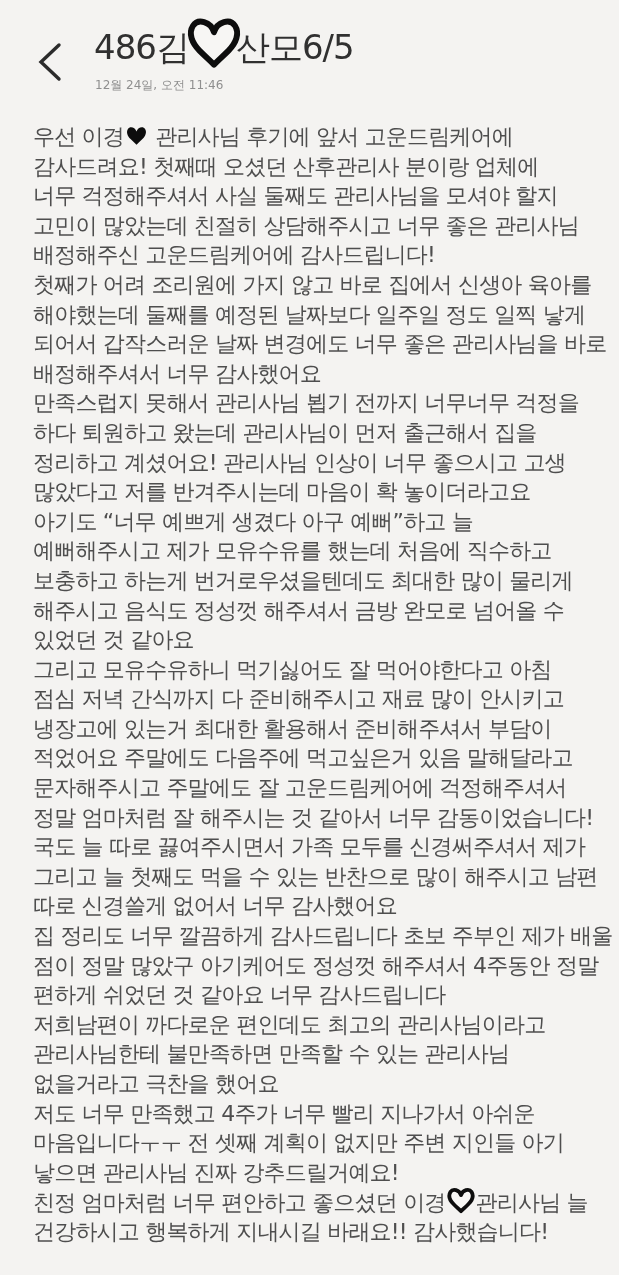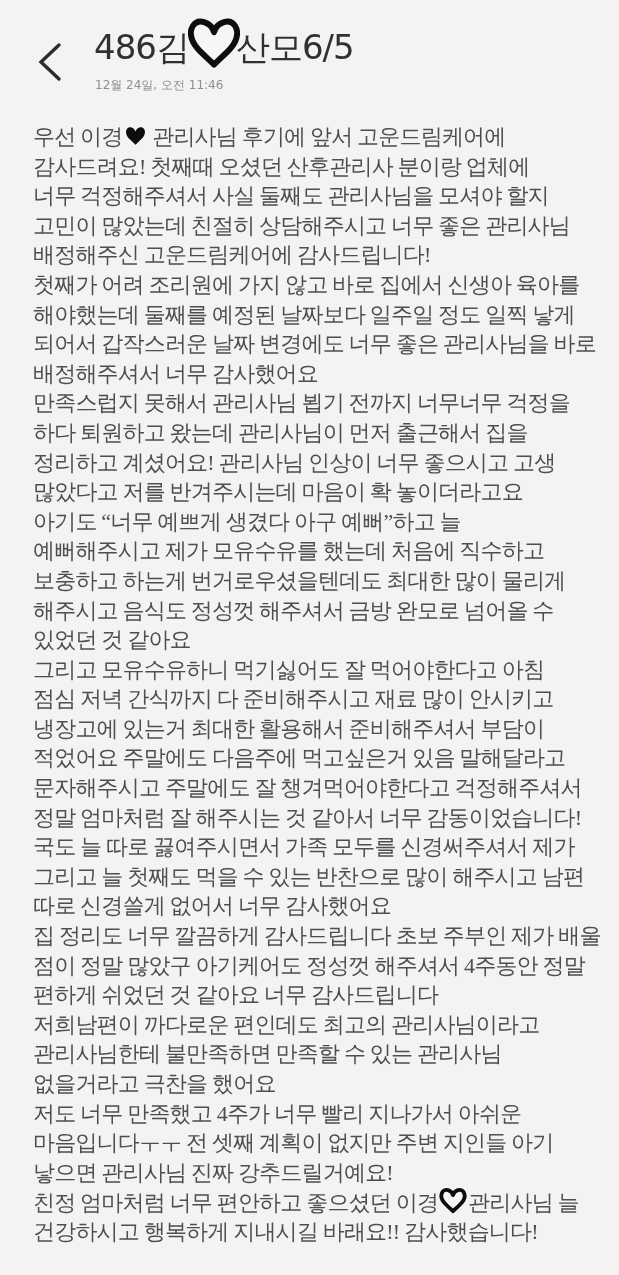--- a/index.html
+++ b/index.html
@@ -28,21 +28,20 @@
     position: absolute; left: 95px; top: 77px;
     font-size: 12px; color: var(--timestamp-text, #8f8f8f); white-space: nowrap;
   }
 
   
   .body { position: absolute; left: 33px; top: 122px; right: 6px; }
   .line {
     height: 29.6px; line-height: 29.6px;
     font-size: 22px; letter-spacing: -0.8px; white-space: nowrap;
     color: var(--body-text, #4e4e4e);
-    font-family: Liberation Serif, serif;
   }
   .heart { display: inline-block; vertical-align: -3px; }
   .heart-solid { width: 23px; height: 22px; margin: 0 1px; }
   .heart-solid path { fill: var(--heart, #0d0d0d); }
   .heart-outline { width: 28px; height: 27px; margin: 0 1px; vertical-align: -4px; }
   .heart-outline path { fill: #f7f6f4; stroke: var(--heart, #0d0d0d); stroke-width: 7; stroke-linejoin: round; }
 </style>
 </head>
 <body>
 
@@ -82,21 +81,21 @@
       <div class="line">많았다고 저를 반겨주시는데 마음이 확 놓이더라고요</div>
       <div class="line">아기도 “너무 예쁘게 생겼다 아구 예뻐”하고 늘</div>
       <div class="line">예뻐해주시고 제가 모유수유를 했는데 처음에 직수하고</div>
       <div class="line">보충하고 하는게 번거로우셨을텐데도 최대한 많이 물리게</div>
       <div class="line">해주시고 음식도 정성껏 해주셔서 금방 완모로 넘어올 수</div>
       <div class="line">있었던 것 같아요</div>
       <div class="line">그리고 모유수유하니 먹기싫어도 잘 먹어야한다고 아침</div>
       <div class="line">점심 저녁 간식까지 다 준비해주시고 재료 많이 안시키고</div>
       <div class="line">냉장고에 있는거 최대한 활용해서 준비해주셔서 부담이</div>
       <div class="line">적었어요 주말에도 다음주에 먹고싶은거 있음 말해달라고</div>
-      <div class="line">문자해주시고 주말에도 잘 챙겨먹어야한다고 걱정해주셔서</div>
+      <div class="line">문자해주시고 주말에도 잘 고운드림케어에 걱정해주셔서</div>
       <div class="line">정말 엄마처럼 잘 해주시는 것 같아서 너무 감동이었습니다!</div>
       <div class="line">국도 늘 따로 끓여주시면서 가족 모두를 신경써주셔서 제가</div>
       <div class="line">그리고 늘 첫째도 먹을 수 있는 반찬으로 많이 해주시고 남편</div>
       <div class="line">따로 신경쓸게 없어서 너무 감사했어요</div>
       <div class="line">집 정리도 너무 깔끔하게 감사드립니다 초보 주부인 제가 배울</div>
       <div class="line">점이 정말 많았구 아기케어도 정성껏 해주셔서 4주동안 정말</div>
       <div class="line">편하게 쉬었던 것 같아요 너무 감사드립니다</div>
       <div class="line">저희남편이 까다로운 편인데도 최고의 관리사님이라고</div>
       <div class="line">관리사님한테 불만족하면 만족할 수 있는 관리사님</div>
       <div class="line">없을거라고 극찬을 했어요</div>

